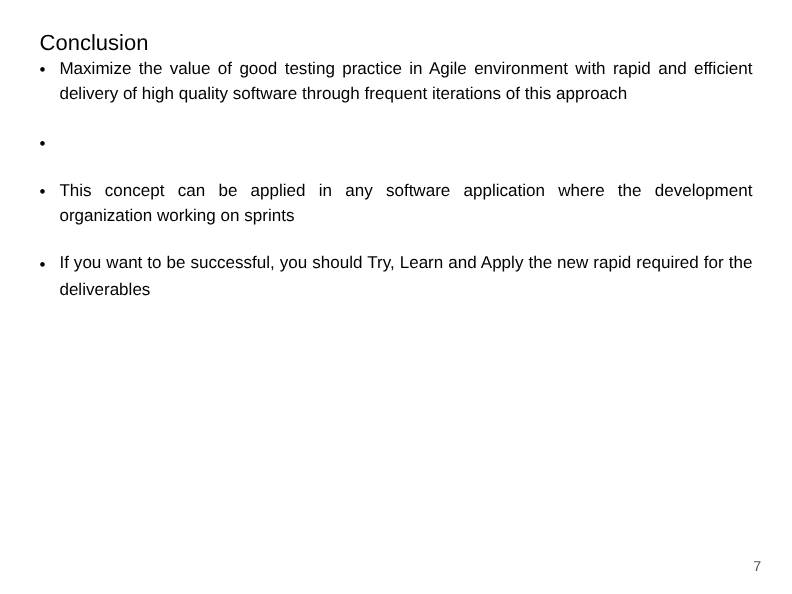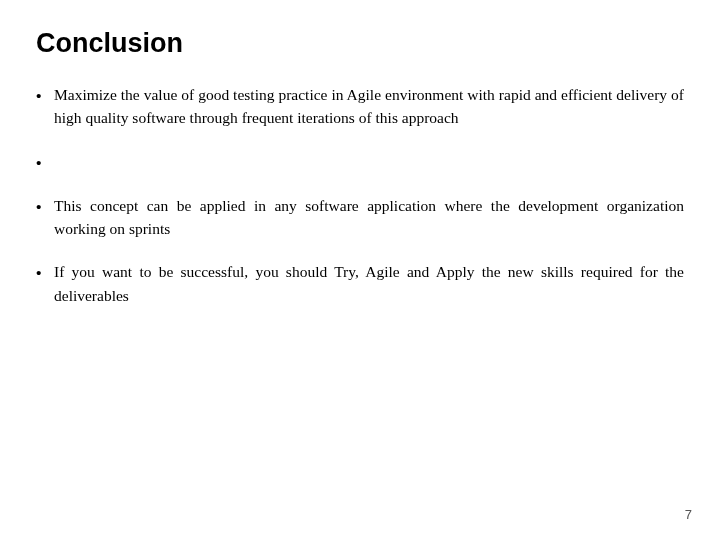--- a/index.html
+++ b/index.html
@@ -18,24 +18,23 @@
     }
 
     .slide-container {
       width: 720px;
       height: 540px;
       padding: 28px 36px 28px 36px;
       position: relative;
     }
 
     .title {
-      font-size: 27px;
-      font-weight: bold;
+      font-size: 20px;
+      font-weight: normal;
       color: #000000;
-      margin-bottom: 24px;
     }
 
     .bullet-list {
       list-style: none;
       padding: 0;
     }
 
     .bullet-item {
       display: flex;
       align-items: flex-start;
@@ -47,21 +46,20 @@
 
     .bullet-dot {
       min-width: 18px;
       margin-top: 1px;
       font-size: 15.5px;
       color: #000000;
     }
 
     .bullet-text {
       text-align: justify;
-      font-family: Liberation Serif, serif;
     }
 
     .page-number {
       position: absolute;
       bottom: 18px;
       right: 28px;
       font-size: 13px;
       color: #555555;
     }
   </style>
@@ -83,20 +81,20 @@
       <span class="bullet-dot">•</span>
     </li>
 
     <li class="bullet-item">
       <span class="bullet-dot">•</span>
       <span class="bullet-text">This concept can be applied in any software application where the development organization working on sprints</span>
     </li>
 
     <li class="bullet-item">
       <span class="bullet-dot">•</span>
-      <span class="bullet-text">If  you  want  to  be  successful,  you  should  Try,  Agile  and  Apply the new skills required for the deliverables</span>
+      <span class="bullet-text">If  you  want  to  be  successful,  you  should  Try,  Learn  and  Apply the new rapid required for the deliverables</span>
     </li>
 
   </ul>
 
   <div class="page-number">7</div>
 
 </div>
 
 </body></html>

